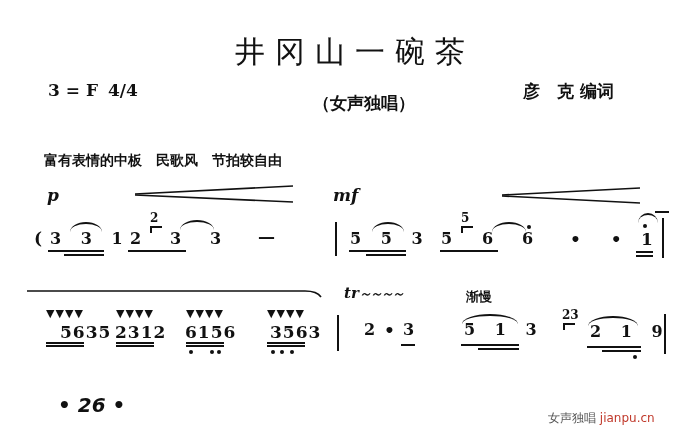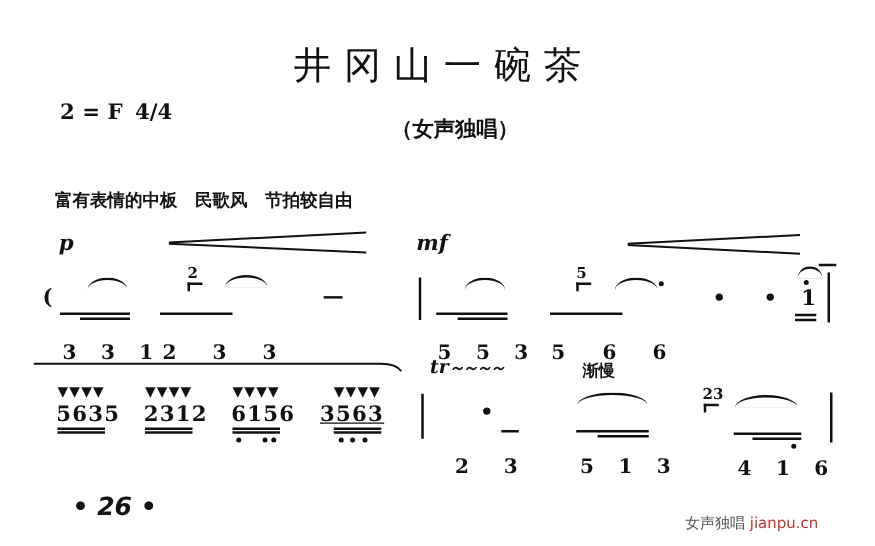--- a/index.html
+++ b/index.html
@@ -6,43 +6,44 @@
     body { width: 700px; height: 437px; position: relative; overflow: hidden;
            font-family: "DejaVu Serif", serif; color: #111; }
     .abs { position: absolute; }
     .title { left: 235px; top: 32px; font-size: 30px; letter-spacing: 10px; font-family: "DejaVu Serif", serif; font-weight: normal; }
     .subtitle { left: 293px; top: 92px; font-size: 17px; font-weight: bold; font-family: "DejaVu Sans", sans-serif; margin-left: 20px; }
     .key { left: 48px; top: 80px; font-size: 17px; font-weight: bold; font-family: "DejaVu Serif", serif; }
     .credits { left: 523px; top: 80px; font-size: 17px; font-weight: bold; line-height: 22px; font-family: "DejaVu Sans", sans-serif; }
     .credits div { white-space: pre; }
     .tempo { left: 44px; top: 152px; font-size: 14px; font-weight: bold; font-family: Liberation Sans, sans-serif; word-spacing: 4px; }
     .dyn { font-style: italic; font-weight: bold; font-size: 17px; font-family: "DejaVu Serif", serif; }
-    .note { font-size: 16px; font-weight: bold; font-family: "DejaVu Serif", serif; letter-spacing: 7px; margin-top: 43px; }
+    .note { font-size: 16px; font-weight: bold; font-family: "DejaVu Serif", serif; letter-spacing: 7px; }
     .note-tight { font-size: 17px; font-weight: bold; font-family: "DejaVu Serif", serif; letter-spacing: 1px; }
     .barline { width: 2px; background: #111; }
     .uline { height: 2px; background: #111; }
     .slur { border-top: 2px solid #111; border-radius: 50% 50% 0 0 / 100% 100% 0 0; height: 8px; }
     .grace { font-size: 12px; font-weight: bold; font-family: "DejaVu Serif", serif; text-align: center; line-height: 12px; }
     .dot { width: 4px; height: 4px; background: #111; border-radius: 50%; }
     .tri { font-size: 11px; letter-spacing: 1px; }
     .pagenum { left: 58px; top: 393px; font-size: 20px; font-weight: bold; font-style: italic; font-family: "DejaVu Sans", sans-serif; }
     .watermark { left: 548px; top: 410px; font-size: 12px; color: #555; font-family: "DejaVu Sans", sans-serif; }
     .watermark .url { color: #c0392b; }
     .trill-wave { font-size: 13px; letter-spacing: -2px; }
   </style>
 </head>
 <body>
 
 <div class="abs title">井冈山一碗茶</div>
 <div class="abs subtitle">（女声独唱）</div>
 <div class="abs key">
-  <span>2 = F</span>
+  <span>3 = F</span>
   <span style="margin-left:4px;">4/4</span>
 </div>
 <div class="abs credits">
+  <div><span>彦　克</span> <span>编词</span></div>
 </div>
 <div class="abs tempo">富有表情的中板　民歌风　节拍较自由</div>
 
 <div class="abs dyn" style="left:47px; top:185px;">p</div>
 
 <svg class="abs" style="left:135px; top:184px;" width="160" height="20">
   <line x1="0" y1="10" x2="158" y2="2" stroke="#111" stroke-width="1.6"></line>
   <line x1="0" y1="11" x2="158" y2="18" stroke="#111" stroke-width="1.6"></line>
 </svg>
 <div class="abs dyn" style="left:333px; top:185px;">mf</div>
@@ -89,39 +90,39 @@
 <div class="abs uline" style="left:636px; top:251px; width:17px;"></div>
 <div class="abs uline" style="left:636px; top:255px; width:17px;"></div>
 <div class="abs uline" style="left:655px; top:211px; width:14px;"></div>
 <div class="abs barline" style="left:662px; top:218px; height:40px;"></div>
 
 <svg class="abs" style="left:25px; top:287px;" width="300" height="12">
   <path d="M2 4 L280 4 Q292 4 296 10" stroke="#111" stroke-width="1.6" fill="none"></path>
 </svg>
 
 <div class="abs tri" style="left:46px; top:307px;">▼▼▼▼</div>
-<div class="abs note-tight" style="left:45px; top:322px;">5635</div>
+<div class="abs note-tight" style="left:60px; top:322px;">5635</div>
 <div class="abs uline" style="left:46px; top:342px; width:38px;"></div>
 <div class="abs uline" style="left:46px; top:345px; width:38px;"></div>
 
 <div class="abs tri" style="left:116px; top:307px;">▼▼▼▼</div>
 <div class="abs note-tight" style="left:115px; top:322px;text-align:center;">2312</div>
 <div class="abs uline" style="left:116px; top:342px; width:38px;"></div>
 <div class="abs uline" style="left:116px; top:345px; width:38px;"></div>
 
 <div class="abs tri" style="left:186px; top:307px;">▼▼▼▼</div>
 <div class="abs note-tight" style="left:185px; top:322px;">6156</div>
 <div class="abs uline" style="left:186px; top:342px; width:38px;"></div>
 <div class="abs uline" style="left:186px; top:345px; width:38px;"></div>
 <div class="abs dot" style="left:189px; top:350px;"></div>
 <div class="abs dot" style="left:210px; top:350px;"></div>
 <div class="abs dot" style="left:217px; top:350px;"></div>
 
 <div class="abs tri" style="left:267px; top:307px;">▼▼▼▼</div>
-<div class="abs note-tight" style="left:256px; top:322px;text-decoration:underline;">3563</div>
+<div class="abs note-tight" style="left:270px; top:322px;">3563</div>
 <div class="abs uline" style="left:267px; top:342px; width:38px;"></div>
 <div class="abs uline" style="left:267px; top:345px; width:38px;"></div>
 <div class="abs dot" style="left:271px; top:350px;"></div>
 <div class="abs dot" style="left:280px; top:350px;"></div>
 <div class="abs dot" style="left:290px; top:350px;"></div>
 
 <div class="abs barline" style="left:337px; top:315px; height:36px;"></div>
 
 <div class="abs dyn" style="left:344px; top:284px; font-size:15px;">
   <span>tr</span><span class="trill-wave">～～～～</span>
@@ -134,21 +135,21 @@
 <div class="abs uline" style="left:401px; top:344px; width:14px;"></div>
 
 <div class="abs slur" style="left:462px; top:314px; width:56px;"></div>
 <div class="abs note" style="left:464px; top:320px;">5 1 3</div>
 <div class="abs uline" style="left:461px; top:344px; width:58px;"></div>
 <div class="abs uline" style="left:478px; top:348px; width:41px;"></div>
 
 <div class="abs grace" style="left:562px; top:309px;">23</div>
 <div class="abs" style="left:563px; top:323px; width:10px; height:5px; border-top:2px solid #111; border-left:2px solid #111;"></div>
 <div class="abs slur" style="left:588px; top:316px; width:50px;"></div>
-<div class="abs note" style="left:590px; top:322px;">4 1 6</div>
+<div class="abs note" style="left:590px; top:322px;">2 1 9</div>
 <div class="abs uline" style="left:587px; top:346px; width:54px;"></div>
 <div class="abs uline" style="left:602px; top:350px; width:39px;"></div>
 <div class="abs dot" style="left:633px; top:355px;"></div>
 <div class="abs barline" style="left:664px; top:314px; height:40px;"></div>
 
 <div class="abs pagenum">• 26 •</div>
 <div class="abs watermark">
   <span>女声独唱</span>
   <span class="url">jianpu.cn</span>
 </div>

